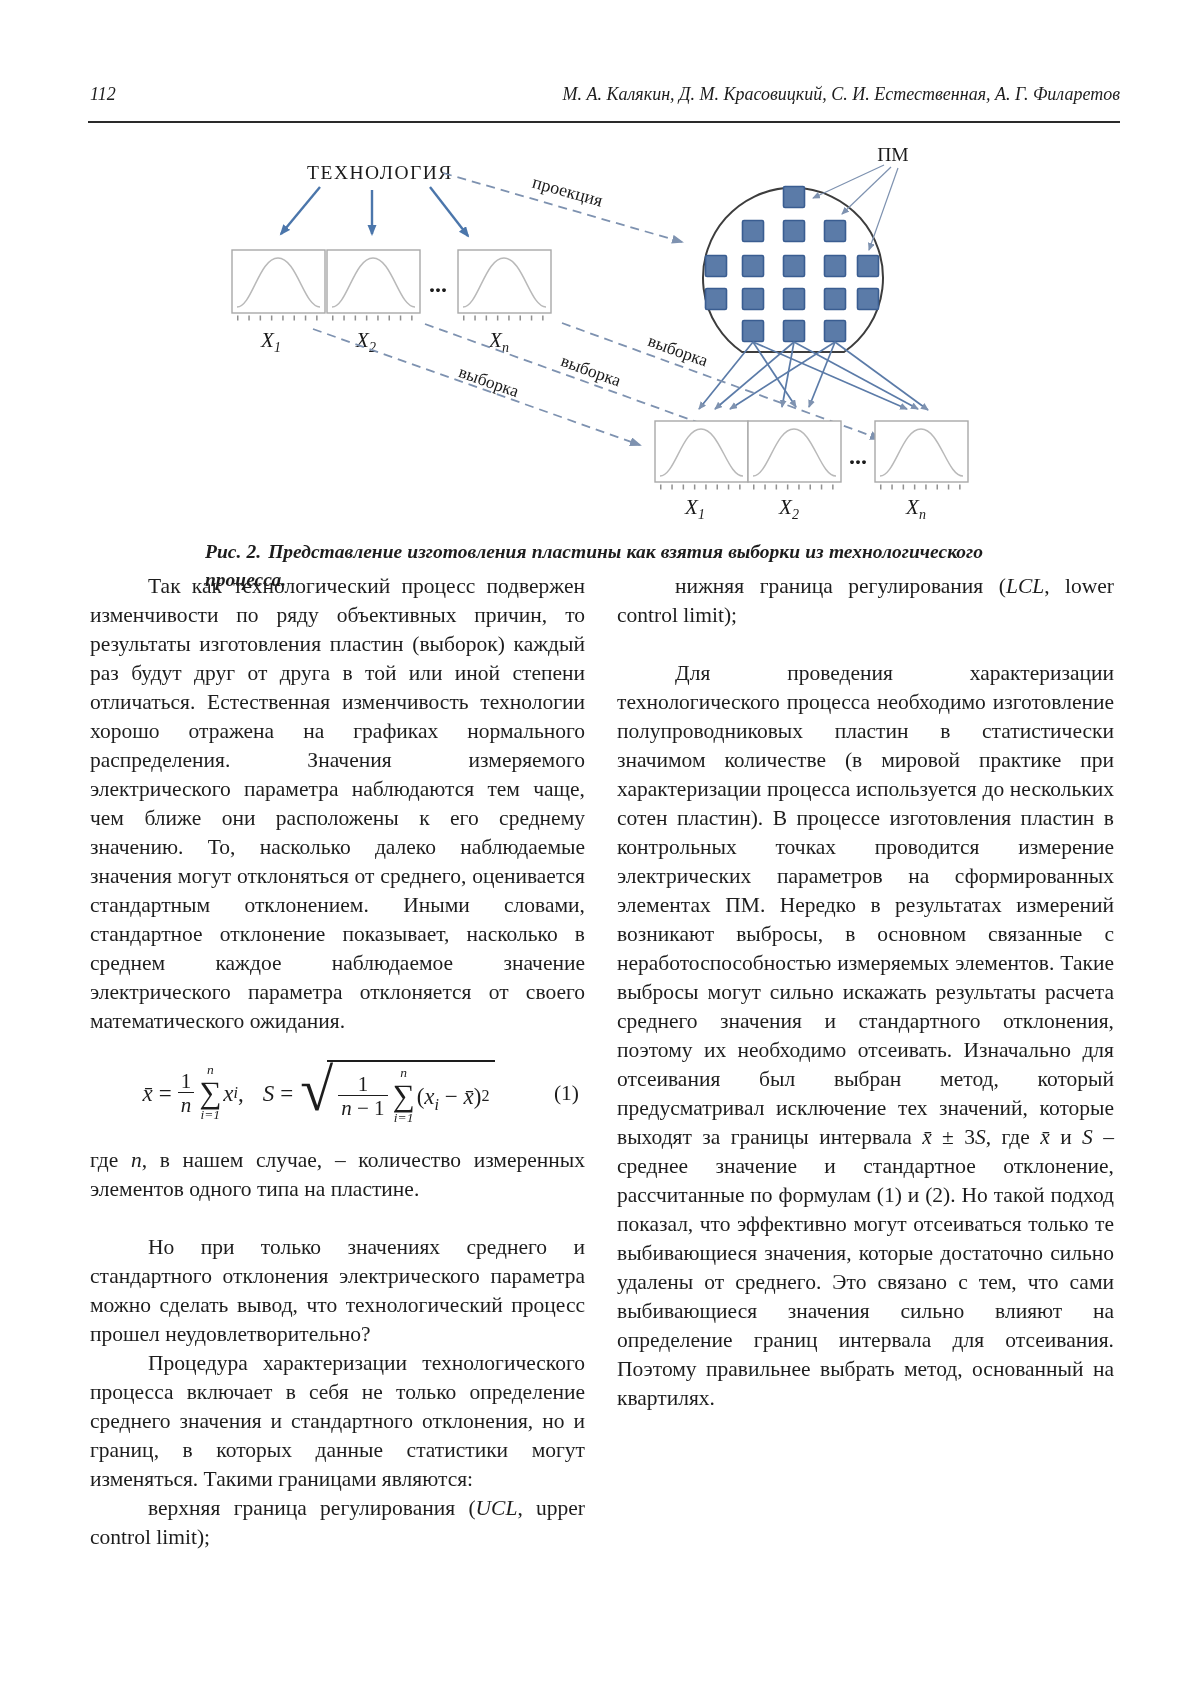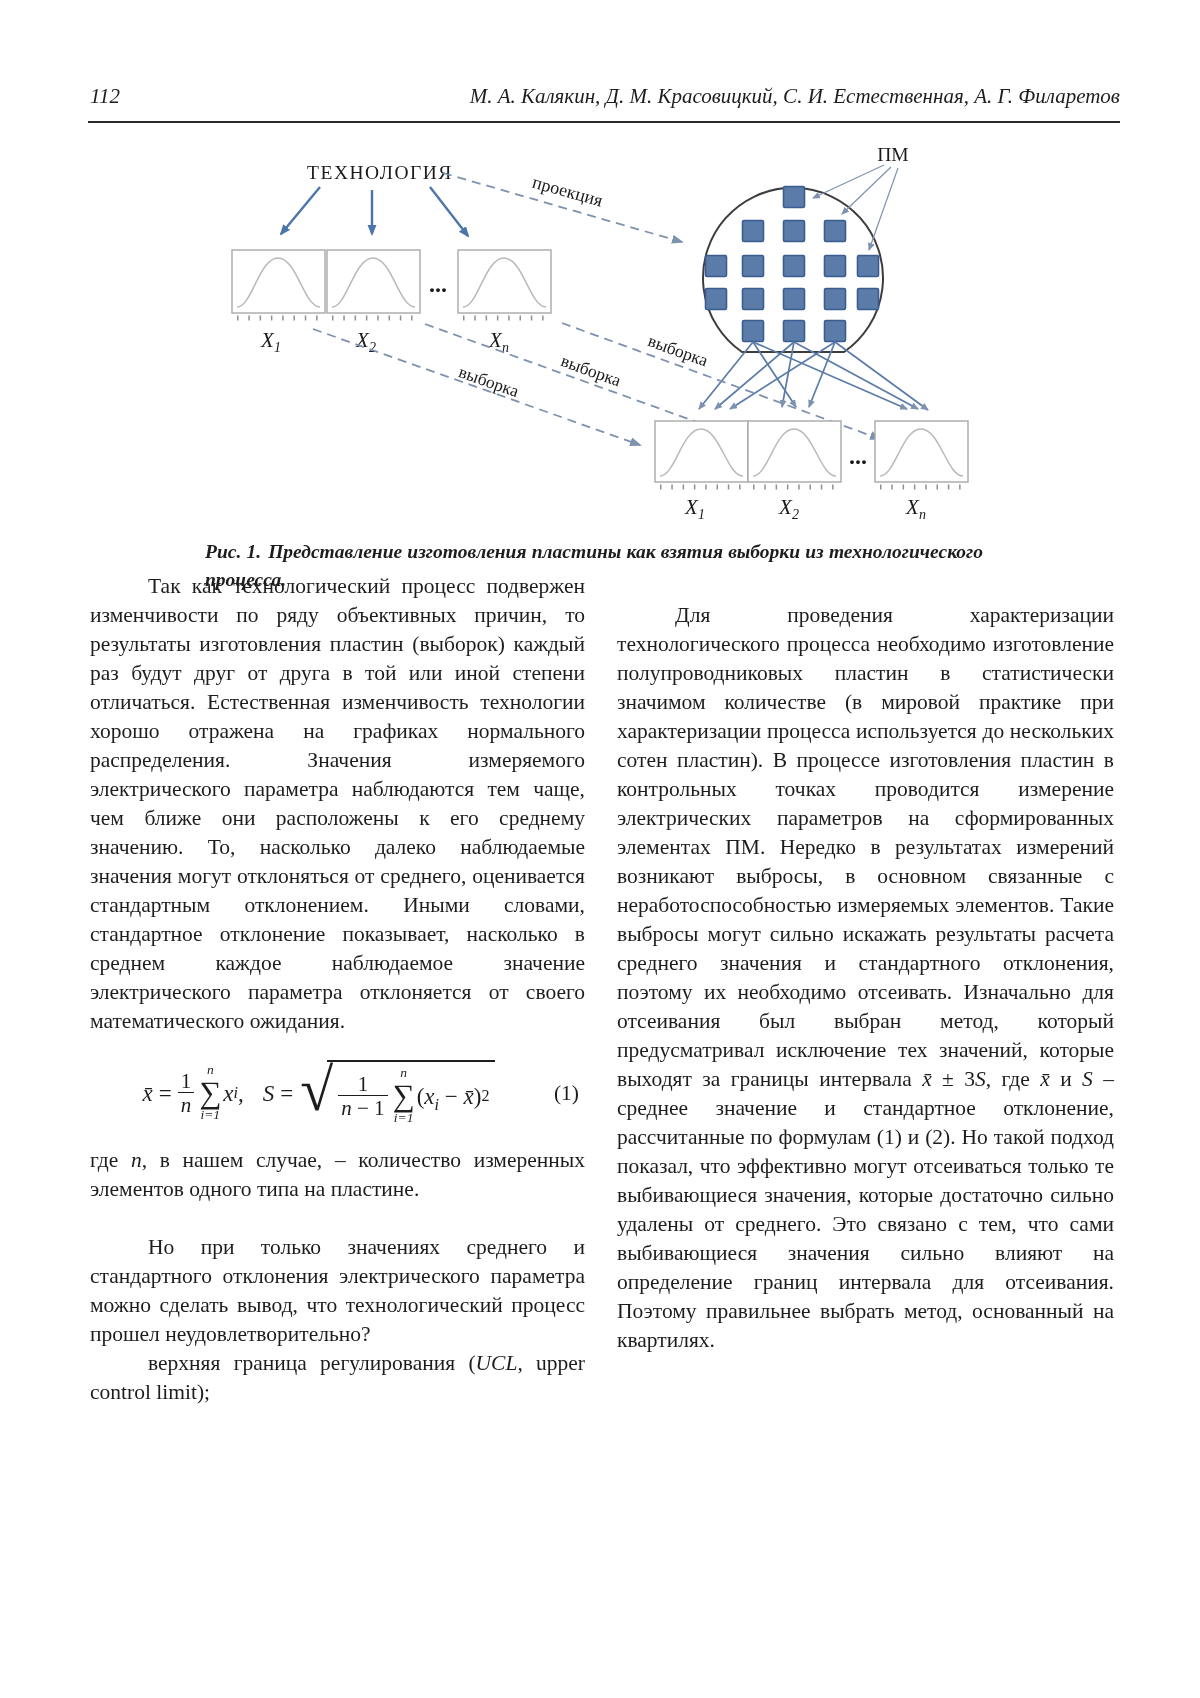--- a/index.html
+++ b/index.html
@@ -1,21 +1,21 @@
 <!DOCTYPE html>
 <html lang="ru"><head>
 <meta charset="utf-8">
 <style>
   html,body{margin:0;padding:0;background:#ffffff;}
   body{width:1200px;height:1698px;position:relative;overflow:hidden;
        font-family:"Liberation Serif","DejaVu Serif",serif;color:#1d1d1d;}
   .it{font-style:italic;}
   
   .header{position:absolute;left:88px;top:84px;width:1032px;height:26px;
-          font-size:21px;font-style:italic;}
+          font-size:18px;font-style:italic;}
   .page-num{position:absolute;left:2px;top:0;}
   .authors{position:absolute;right:0;top:0;}
   .rule{position:absolute;left:88px;top:121px;width:1032px;height:0;
         border-top:2.6px solid #2a2a2a;}
   
   svg.fig{position:absolute;left:0;top:125px;width:1200px;height:395px;}
   svg.fig text{font-family:"Liberation Serif","DejaVu Serif",serif;fill:#1b1b1b;}
   .caption{position:absolute;left:205px;top:538px;width:778px;
            font-size:19.5px;line-height:28px;font-weight:bold;font-style:italic;
            text-align:justify;}
@@ -170,21 +170,21 @@
     <line x1="753" y1="487" x2="837" y2="487"></line>
     <line x1="880" y1="487" x2="964" y2="487"></line>
   </g>
   <text x="695" y="514" text-anchor="middle" font-size="21" font-style="italic"><tspan>X</tspan><tspan dy="5" font-size="14">1</tspan></text>
   <text x="789" y="514" text-anchor="middle" font-size="21" font-style="italic"><tspan>X</tspan><tspan dy="5" font-size="14">2</tspan></text>
   <text x="916" y="514" text-anchor="middle" font-size="21" font-style="italic"><tspan>X</tspan><tspan dy="5" font-size="14">n</tspan></text>
   <text x="858" y="464" text-anchor="middle" font-size="24" font-weight="bold" fill="#444">...</text>
 </svg>
 
 <div class="caption">
-  <span class="cap-label">Рис. 1.</span><span>Представление изготовления пластины как взятия выборки из технологического процесса.</span>
+  <span class="cap-label">Рис. 2.</span><span>Представление изготовления пластины как взятия выборки из технологического процесса.</span>
 </div>
 
 <div class="col col-left">
   <p>Так как технологический процесс подвержен изменчивости по ряду объективных причин, то результаты изготовления пластин (выборок) каждый раз будут друг от друга в той или иной степени отличаться. Естественная изменчивость технологии хорошо отражена на графиках нормального распределения. Значения измеряемого электрического параметра наблюдаются тем чаще, чем ближе они расположены к его среднему значению. То, насколько далеко наблюдаемые значения могут отклоняться от среднего, оценивается стандартным отклонением. Иными словами, стандартное отклонение показывает, насколько в среднем каждое наблюдаемое значение электрического параметра отклоняется от своего математического ожидания.</p>
 
   <div class="formula-row">
     <div class="formula">
       <span class="tok it">x̄</span>
       <span class="tok">=</span>
       <span class="frac">
@@ -217,18 +217,20 @@
           <span><span>(</span><span class="it">x</span><sub class="it">i</sub><span> − </span><span class="it">x̄</span><span>)</span></span>
             <sup>2</sup>
         </span>
       </span>
     </div>
     <span class="eqno">(1)</span>
   </div>
 
   <p class="noindent"><span>где </span><span class="it">n</span><span>, в нашем случае, – количество измеренных элементов одного типа на пластине.</span></p>
   <p class="gap">Но при только значениях среднего и стандартного отклонения электрического параметра можно сделать вывод, что технологический процесс прошел неудовлетворительно?</p>
+  <p>Процедура характеризации технологического процесса включает в себя не только определение среднего значения и стандартного отклонения, но и границ, в которых данные статистики могут изменяться. Такими границами являются:</p>
   <p><span>верхняя граница регулирования (</span><span class="it">UCL</span><span>, upper control limit);</span></p>
 </div>
 
 <div class="col col-right">
+  <p><span>нижняя граница регулирования (</span><span class="it">LCL</span><span>, lower control limit);</span></p>
   <p class="gap"><span>Для проведения характеризации технологического процесса необходимо изготовление полупроводниковых пластин в статистически значимом количестве (в мировой практике при характеризации процесса используется до нескольких сотен пластин). В процессе изготовления пластин в контрольных точках проводится измерение электрических параметров на сформированных элементах ПМ. Нередко в результатах измерений возникают выбросы, в основном связанные с неработоспособностью измеряемых элементов. Такие выбросы могут сильно искажать результаты расчета среднего значения и стандартного отклонения, поэтому их необходимо отсеивать. Изначально для отсеивания был выбран метод, который предусматривал исключение тех значений, которые выходят за границы интервала </span><span class="it">x̄</span><span> ± 3</span><span class="it">S</span><span>, где </span><span class="it">x̄</span><span> и </span><span class="it">S</span><span> – среднее значение и стандартное отклонение, рассчитанные по формулам (1) и (2). Но такой подход показал, что эффективно могут отсеиваться только те выбивающиеся значения, которые достаточно сильно удалены от среднего. Это связано с тем, что сами выбивающиеся значения сильно влияют на определение границ интервала для отсеивания. Поэтому правильнее выбрать метод, основанный на квартилях.</span></p>
 </div>
 
 </body></html>

